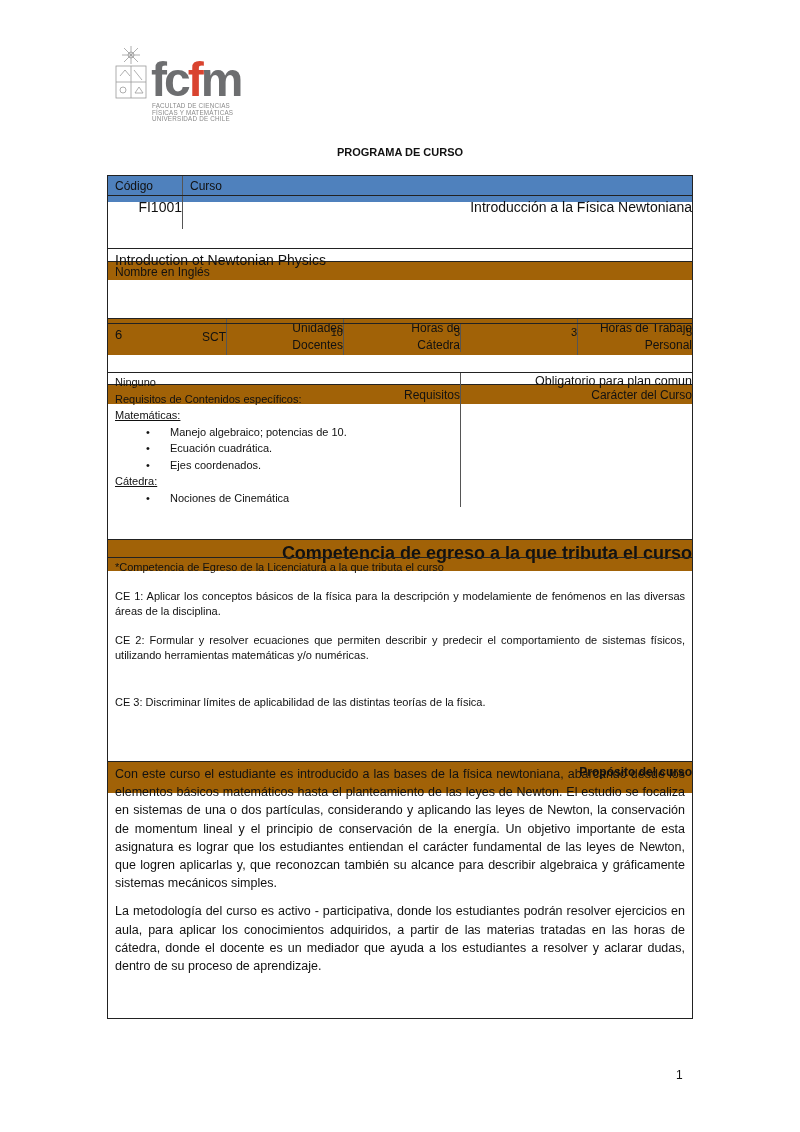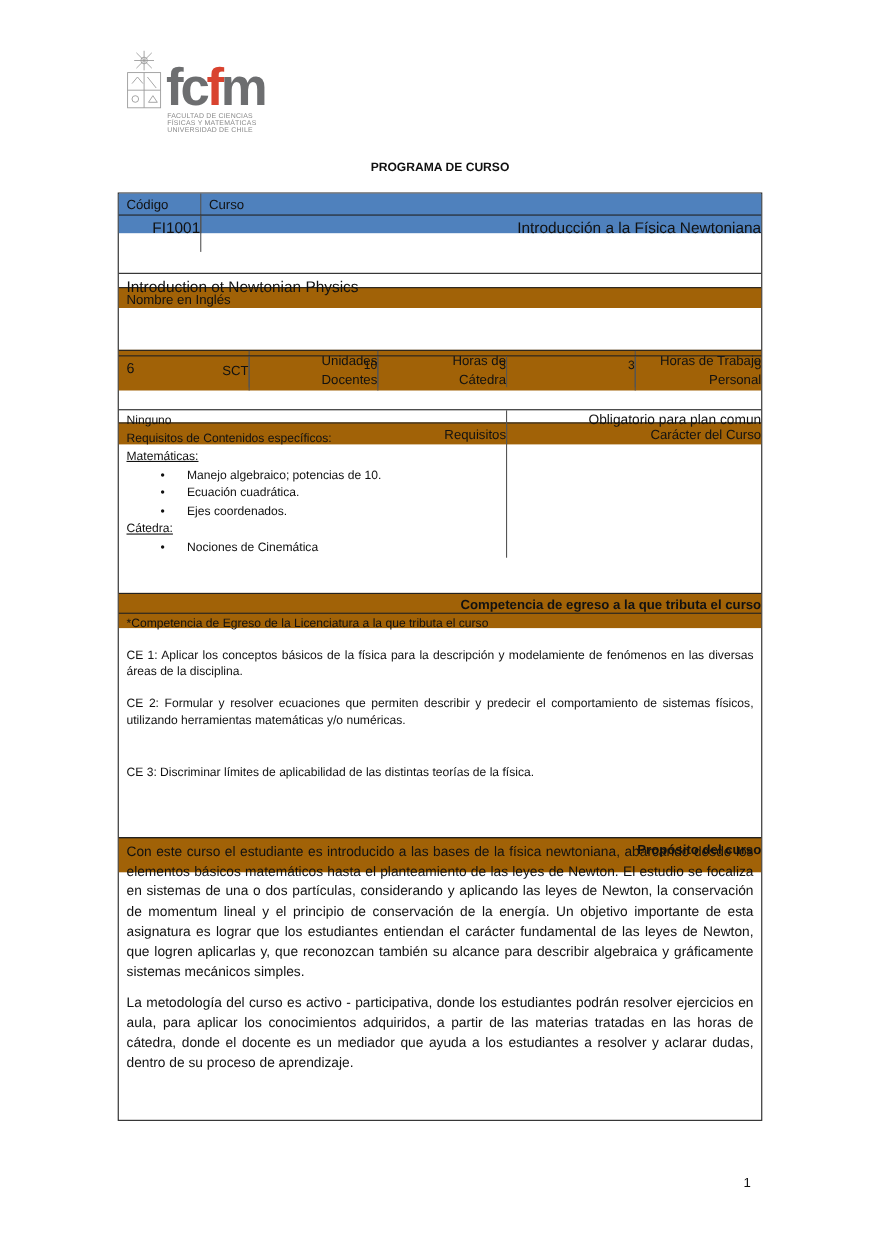--- a/index.html
+++ b/index.html
@@ -58,21 +58,21 @@
     <div>FACULTAD DE CIENCIAS</div>
     <div>FÍSICAS Y MATEMÁTICAS</div>
     <div>UNIVERSIDAD DE CHILE</div>
   </div>
 </div>
 
 <div class="doc-title">PROGRAMA DE CURSO</div>
 
 <div class="tbl" style="top:175px; height:844px;">
 
-  <div class="row hdr-blue" style="top:0; height:36px;">
+  <div class="row hdr-blue" style="top:0; height:26px;">
     <div class="cell txt" style="left:0; width:74px; padding:2px 0 0 7px;">Código</div>
     <div class="cell txt bl" style="left:74px; right:0; padding:2px 0 0 7px;">Curso</div>
   </div>
 
   <div class="row bt" style="top:19px; height:34px;">
     <div class="cell center" style="left:0; width:74px; font-size:14px; padding-top:3px;">FI1001</div>
     <div class="cell center bl" style="left:74px; right:0; font-size:14px; padding-top:3px;">Introducción a la Física Newtoniana</div>
   </div>
 
   <div class="row hdr-gray bt" style="top:53px; height:19px;">
@@ -122,21 +122,21 @@
       </ul>
       <div class="ul">Cátedra:</div>
       <ul class="bul">
         <li>Nociones de Cinemática</li>
       </ul>
     </div>
     <div class="cell center bl" style="left:352px; right:0; font-size:12.5px; padding-top:1px;">Obligatorio para plan comun</div>
   </div>
 
   <div class="row hdr-gray bt" style="top:331px; height:32px;">
-    <div class="cell center" style="left:0; right:0; font-weight:bold; font-size:12px; padding-top:3px;">Competencia de egreso a la que tributa el curso</div>
+    <div class="cell center" style="left:0; right:0; font-weight:bold; font-size:18px; padding-top:3px;">Competencia de egreso a la que tributa el curso</div>
   </div>
   <div class="row bt" style="top:381px; height:168px;">
     <div class="cell small" style="left:0; right:0; padding:2px 7px 0 7px; line-height:15.5px;">
       <div style="margin-bottom:13px;">*Competencia de Egreso de la Licenciatura a la que tributa el curso</div>
       <div class="just" style="margin-bottom:13px;">CE 1: Aplicar los conceptos básicos de la física para la descripción y modelamiente de fenómenos en las diversas áreas de la disciplina.</div>
       <div class="just" style="margin-bottom:31px;">CE 2: Formular y resolver ecuaciones que permiten describir y predecir el comportamiento de sistemas físicos, utilizando herramientas matemáticas y/o numéricas.</div>
       <div>CE 3: Discriminar límites de aplicabilidad de las distintas teorías de la física.</div>
     </div>
   </div>
 

